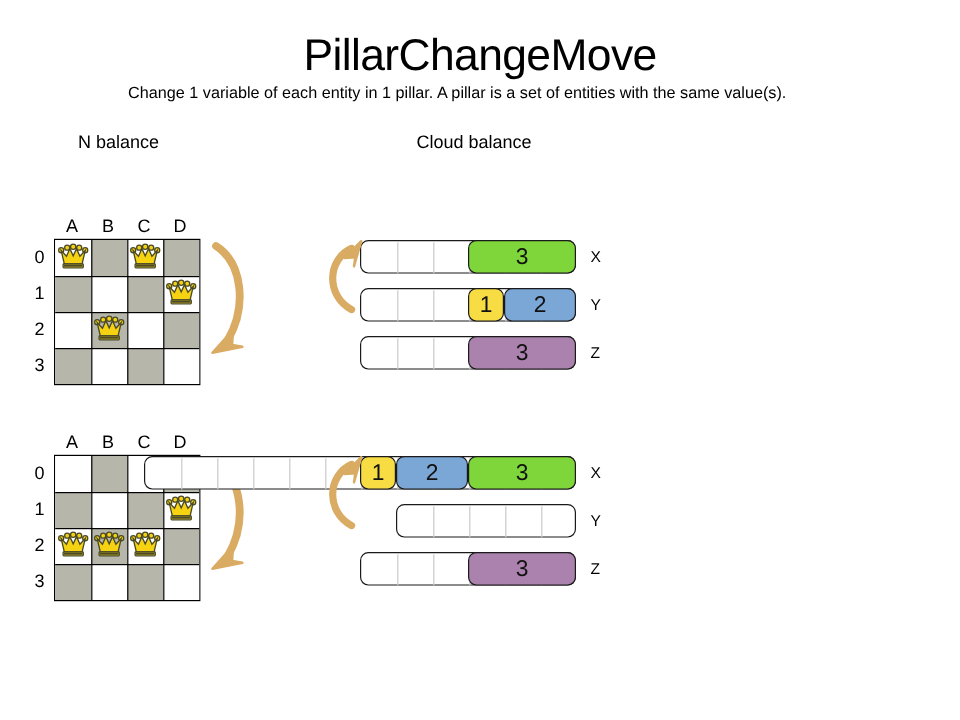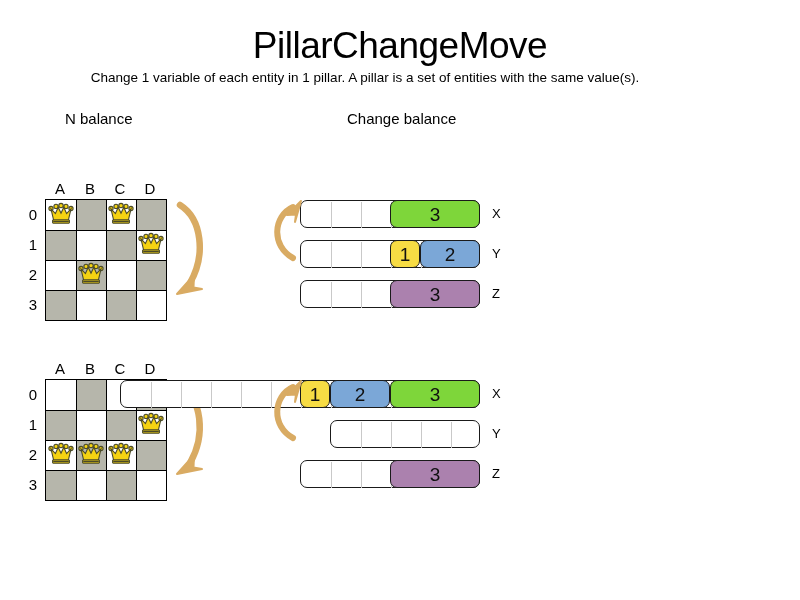--- a/index.html
+++ b/index.html
@@ -6,21 +6,21 @@
   body{
     width:800px;height:600px;background:#ffffff;
     font-family:"Liberation Sans",sans-serif;color:#000;
     position:relative;overflow:hidden;
   }
   .page-title{
     position:absolute;top:26px;left:0;width:800px;text-align:center;
     font-size:37px;font-weight:400;letter-spacing:-0.5px;line-height:1.1;
   }
   .page-subtitle{
-    position:absolute;top:70px;left:1px;width:728px;text-align:center;
+    position:absolute;top:70px;left:17px;width:728px;text-align:center;
     font-size:13.5px;font-weight:400;
   }
   .section-label{position:absolute;font-size:15px;}
   #lbl-nqueens{left:65px;top:110px;}
   #lbl-cloud{left:347px;top:110px;}
 
   
   .board-wrap{position:absolute;}
   .board{position:absolute;left:45px;top:199px;width:120px;height:120px;
          border:1.6px solid #000;box-sizing:content-box;}
@@ -51,21 +51,21 @@
   .arrow{position:absolute;}
   .arrow svg{display:block;overflow:visible;}
 </style>
 </head>
 <body>
 
 <div class="page-title">PillarChangeMove</div>
 <div class="page-subtitle">Change 1 variable of each entity in 1 pillar. A pillar is a set of entities with the same value(s).</div>
 
 <div class="section-label" id="lbl-nqueens">N balance</div>
-<div class="section-label" id="lbl-cloud">Change balance</div>
+<div class="section-label" id="lbl-cloud">Cloud balance</div>
 
 <div id="stage">
     <div class="board-wrap">
       <div class="col-label" style="left: 45px; top: 180px;">A</div>
       <div class="col-label" style="left: 75px; top: 180px;">B</div>
       <div class="col-label" style="left: 105px; top: 180px;">C</div>
       <div class="col-label" style="left: 135px; top: 180px;">D</div>
       <div class="row-label" style="top: 206px;">0</div>
       <div class="row-label" style="top: 236px;">1</div>
       <div class="row-label" style="top: 266px;">2</div>

